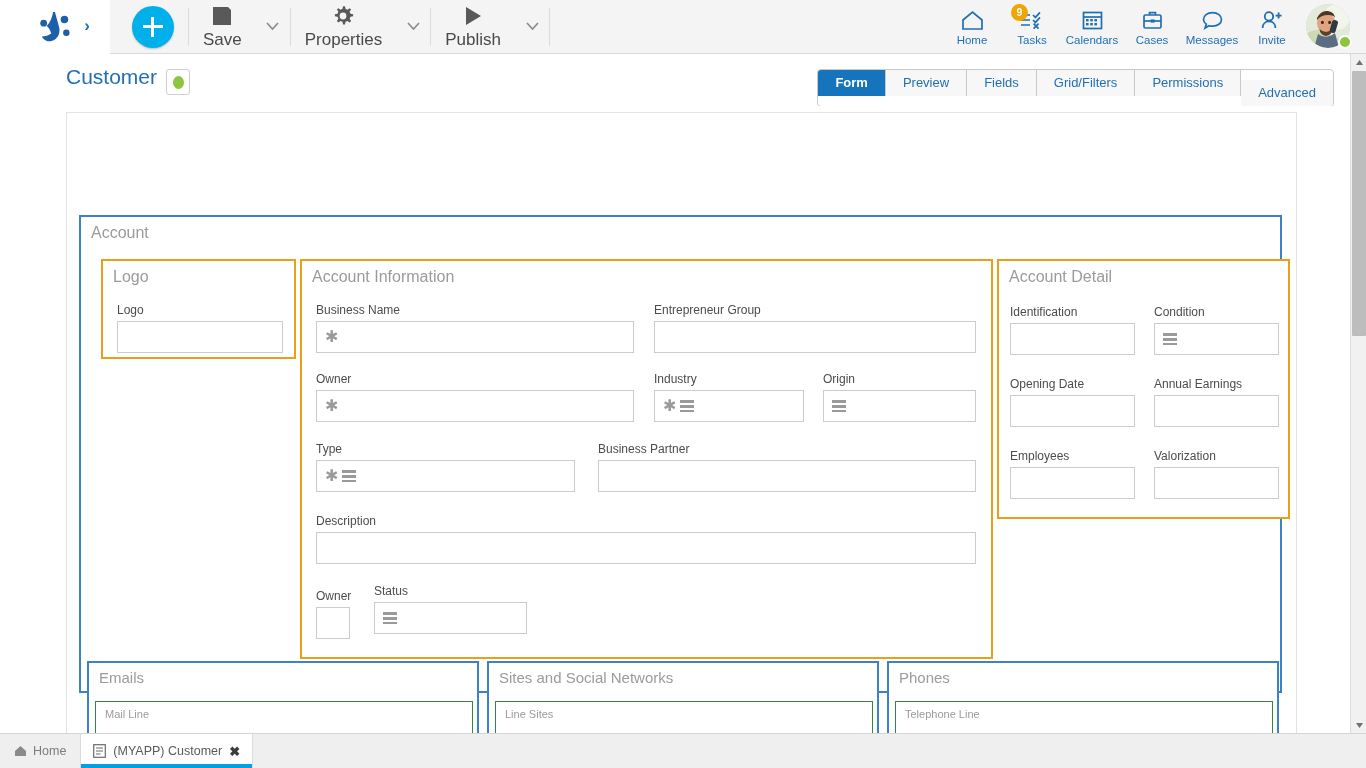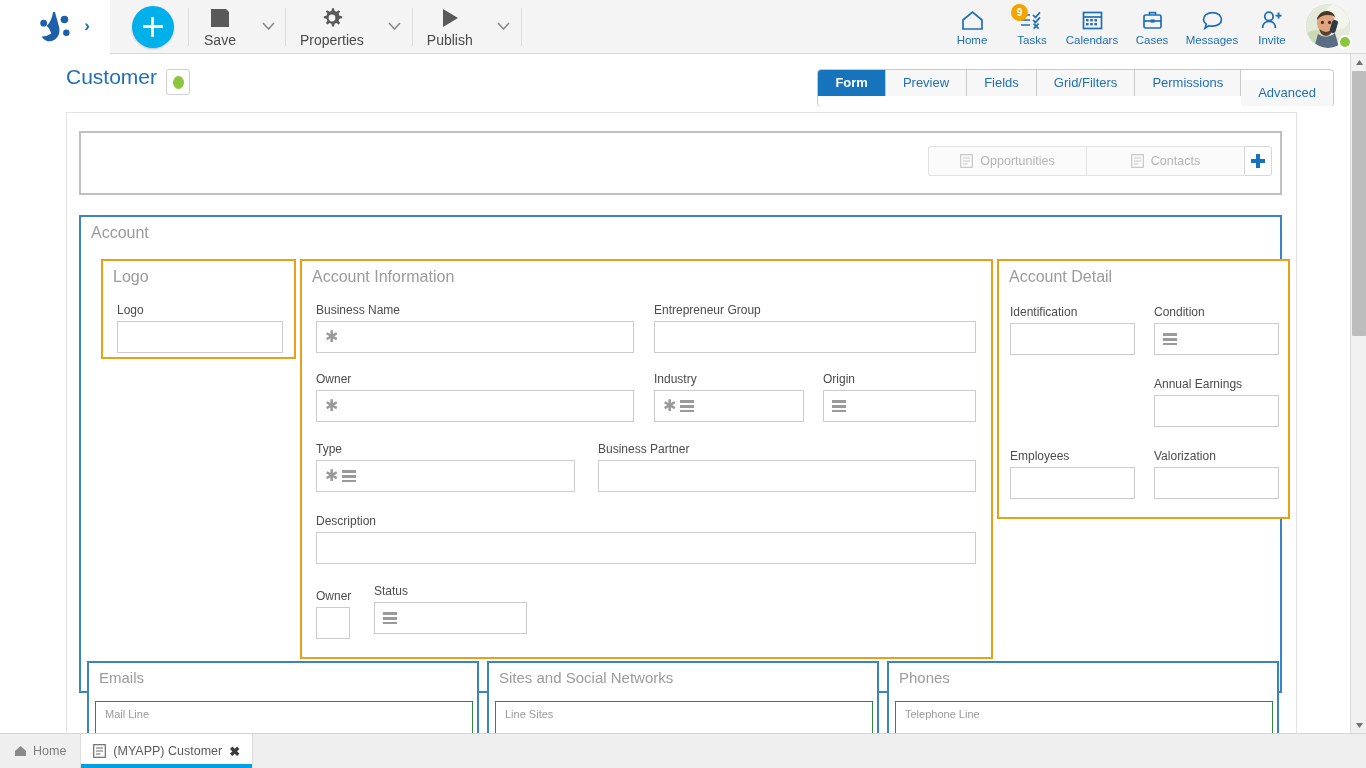--- a/index.html
+++ b/index.html
@@ -42,21 +42,21 @@
       linear-gradient(#fff,#fff) center/20px 3.4px no-repeat,
       linear-gradient(#fff,#fff) center/3.4px 20px no-repeat;
   }
   .tb-sep { width: 1px; height: 38px; background: #dcdcdc; }
   .tb-item {
     display: flex; flex-direction: column; align-items: center;
     justify-content: center; height: 54px; padding: 0 14px;
     cursor: pointer; min-width: 62px;
   }
   .tb-icon { height: 24px; display: flex; align-items: flex-end; }
-  .tb-label { font-size: 14px; color: #4a4a4a; margin-top: 3px; }
+  .tb-label { font-size: 17px; color: #4a4a4a; margin-top: 3px; }
   .tb-caret {
     width: 34px; height: 54px; display: flex;
     align-items: center; justify-content: center; cursor: pointer;
   }
   .tb-caret svg { display: block; }
 
   .toolbar-right {
     margin-left: auto; display: flex; align-items: center;
     height: 54px; padding-right: 8px;
   }
@@ -472,43 +472,20 @@
       <path d="M8.5 1.5 L15 5 L15 12 L8.5 15.5 L2 12 L2 5 Z" fill="#4a7fb5"></path>
       <path d="M8.5 1.5 L15 5 L8.5 8.5 L2 5 Z" fill="#9cc0de"></path>
       <path d="M8.5 8.5 L15 5 L15 12 L8.5 15.5 Z" fill="#356191"></path>
     </svg>
   </div>
 </div>
 
 <div class="canvas">
   <div class="form-outer">
 
-    <div class="relstrip">
-      <div class="rel-btns">
-        <div class="rel-btn">
-          <svg width="13" height="14" viewBox="0 0 13 14">
-            <rect x="0.7" y="0.7" width="11.6" height="12.6" fill="none" stroke="#c6c6c6" stroke-width="1.2"></rect>
-            <g stroke="#c6c6c6" stroke-width="1.1">
-                <path d="M3 4 h7 M3 7 h7 M3 10 h4.5"></path>
-              </g>
-          </svg>
-          <span>Opportunities</span>
-        </div>
-        <div class="rel-btn">
-          <svg width="13" height="14" viewBox="0 0 13 14">
-            <rect x="0.7" y="0.7" width="11.6" height="12.6" fill="none" stroke="#c6c6c6" stroke-width="1.2"></rect>
-            <g stroke="#c6c6c6" stroke-width="1.1">
-                <path d="M3 4 h7 M3 7 h7 M3 10 h4.5"></path>
-              </g>
-          </svg>
-          <span>Contacts</span>
-        </div>
-        <div class="rel-add"></div>
-      </div>
-    </div>
 
     <div class="sec sec-blue" id="sec-account">
       <div class="sec-title">Account</div>
 
       <div class="sec sec-orange" id="sec-logo">
         <div class="sec-title">Logo</div>
         <div class="fld" style="left:14px; top:42px; width:166px;">
           <span class="fld-label">Logo</span>
           <div class="fld-input"></div>
         </div>
@@ -590,20 +567,24 @@
           <span class="fld-label">Identification</span>
           <div class="fld-input"></div>
         </div>
         <div class="fld" style="left:155px; top:44px; width:125px;">
           <span class="fld-label">Condition</span>
           <div class="fld-input">
             <span class="list-ico"></span>
           </div>
         </div>
 
+        <div class="fld" style="left:11px; top:116px; width:125px;">
+          <span class="fld-label">Opening Date</span>
+          <div class="fld-input"></div>
+        </div>
         <div class="fld" style="left:155px; top:116px; width:125px;">
           <span class="fld-label">Annual Earnings</span>
           <div class="fld-input"></div>
         </div>
 
         <div class="fld" style="left:11px; top:188px; width:125px;">
           <span class="fld-label">Employees</span>
           <div class="fld-input"></div>
         </div>
         <div class="fld" style="left:155px; top:188px; width:125px;">

